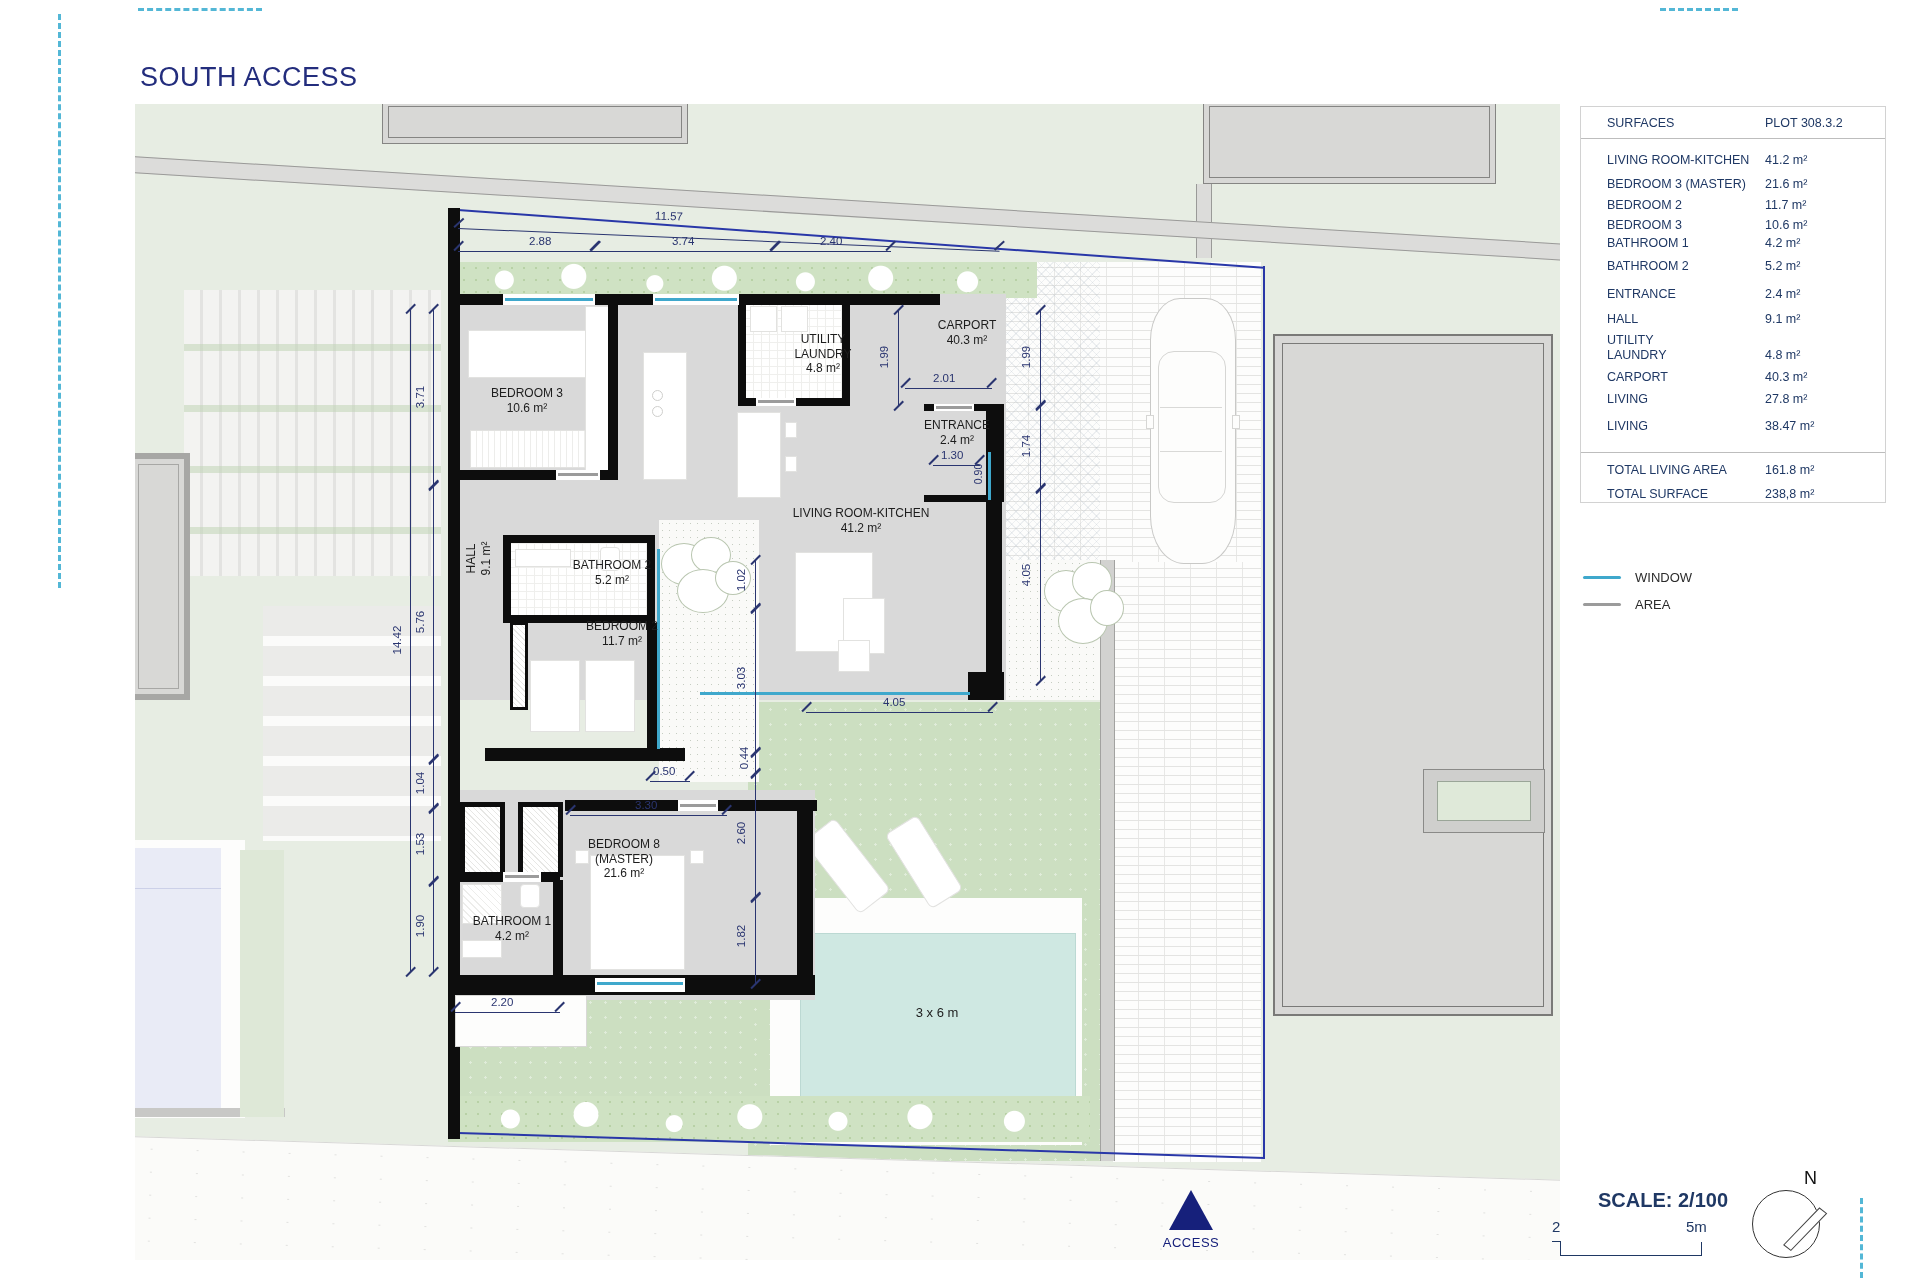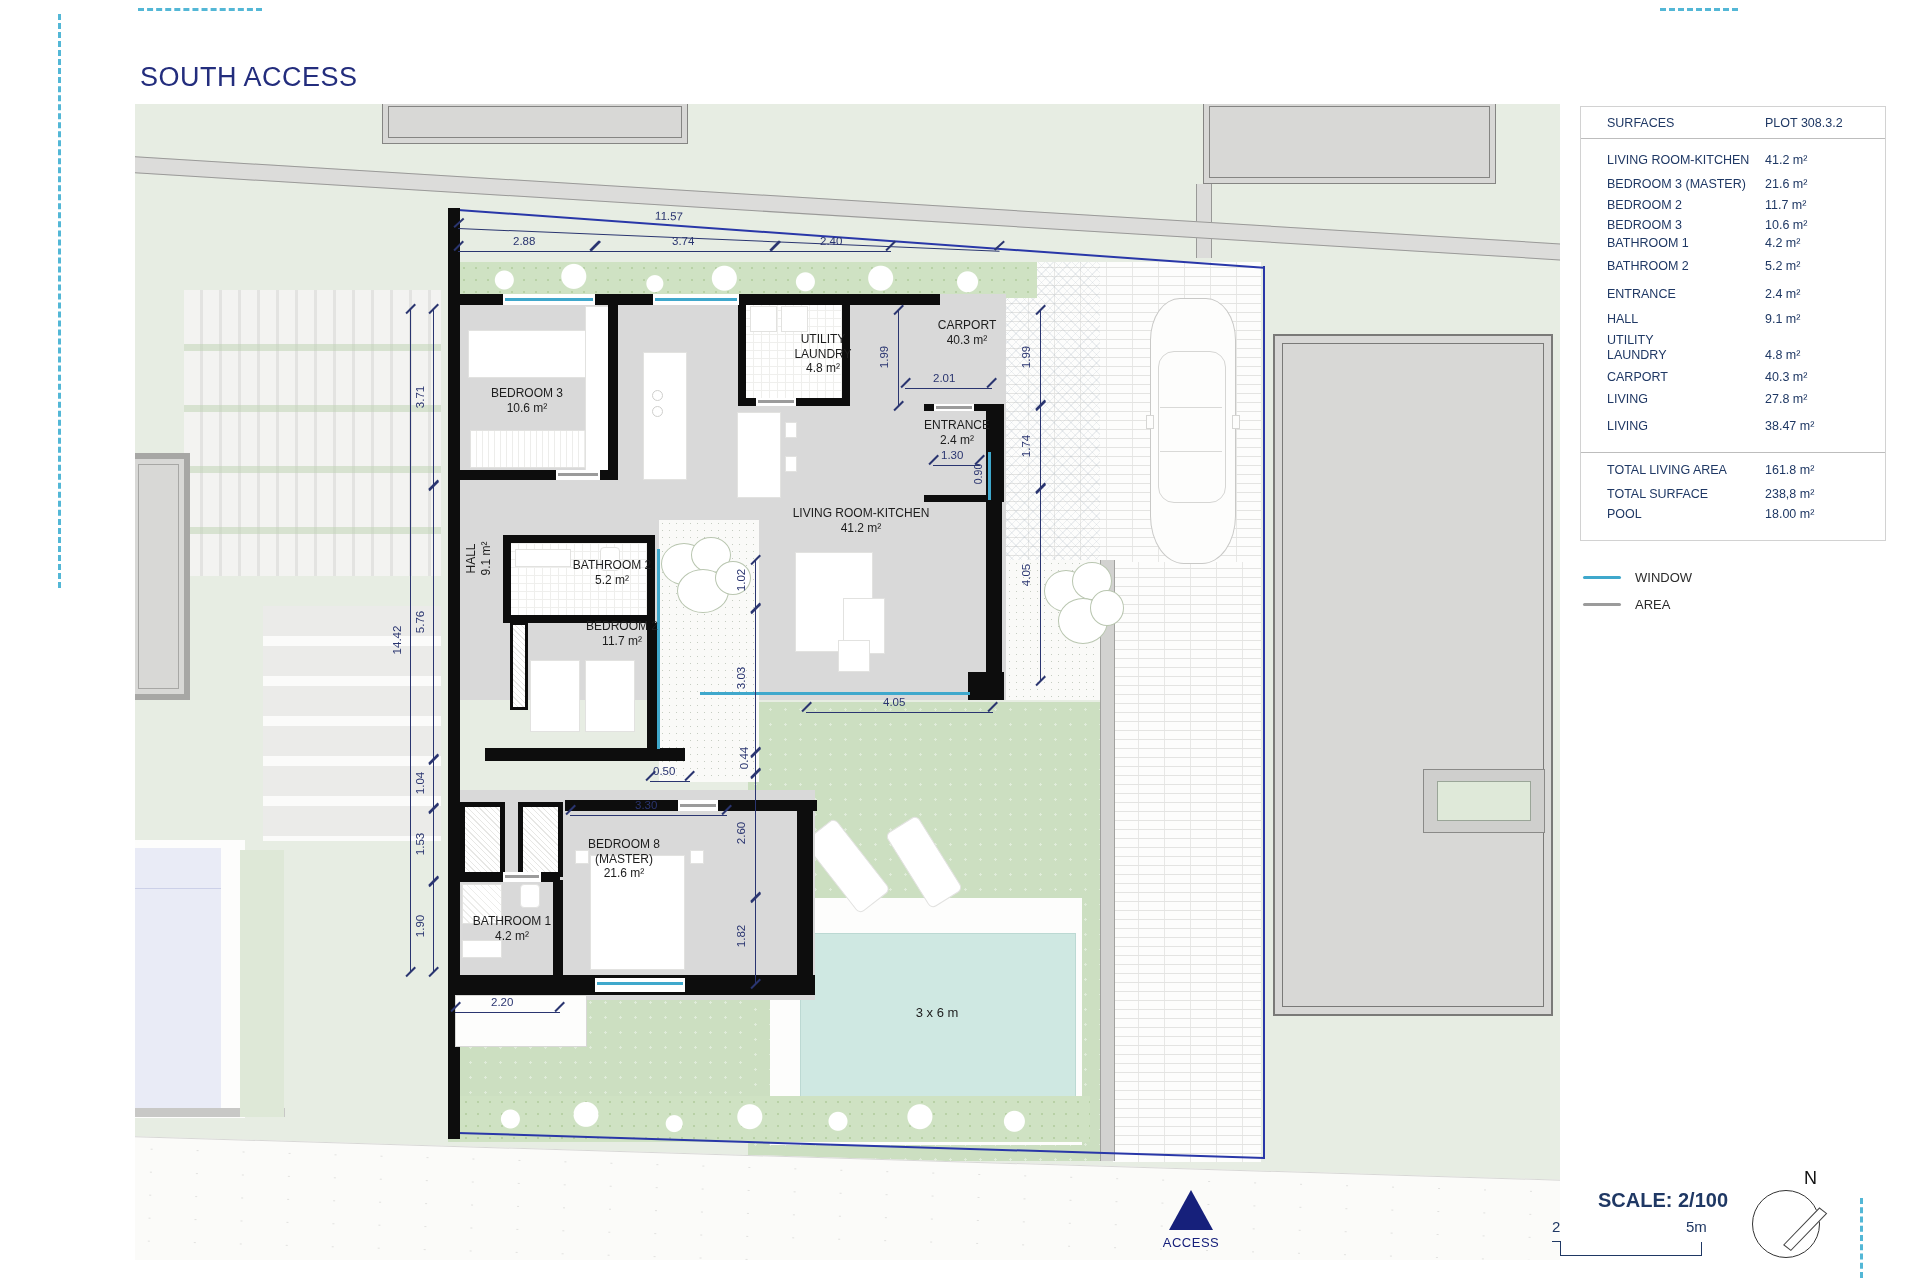--- a/index.html
+++ b/index.html
@@ -231,21 +231,21 @@
     <div class="abs" style="left:-6px;top:1032px;width:1460px;height:170px;background:#fbfbf9;border-top:1px solid #d8d8d6;transform:rotate(1.75deg);transform-origin:left top;background-image:radial-gradient(rgba(200,200,198,.5) 1px,transparent 1.2px);background-size:46px 23px"></div>
 
     <div class="abs" style="left:1034px;top:1086px;width:0;height:0;border-left:22px solid transparent;border-right:22px solid transparent;border-bottom:40px solid #16207b"></div>
     <div class="rlab" style="left:996px;top:1132px;width:120px;font-size:13px;color:#16207b;letter-spacing:.5px">ACCESS</div>
 
     <div class="dh" style="left:323px;top:124px;width:542px;transform:rotate(2.4deg);transform-origin:left top"></div>
     <div class="dlab" style="left:520px;top:106px;transform:rotate(2.4deg)">11.57</div>
     <div class="dh" style="left:323px;top:147px;width:137px"></div>
     <div class="dh" style="left:460px;top:147px;width:180px"></div>
     <div class="dh" style="left:640px;top:147px;width:116px"></div>
-    <div class="dlab" style="left:378px;top:131px">2.88</div>
+    <div class="dlab" style="left:394px;top:131px">2.88</div>
     <div class="dlab" style="left:537px;top:131px">3.74</div>
     <div class="dlab" style="left:685px;top:131px">2.40</div>
 
     <div class="dv" style="left:275px;top:205px;height:662px"></div>
     <div class="dlab v" style="left:248px;top:530px">14.42</div>
     <div class="dv" style="left:298px;top:205px;height:176px"></div>
     <div class="dv" style="left:298px;top:381px;height:274px"></div>
     <div class="dv" style="left:298px;top:655px;height:49px"></div>
     <div class="dv" style="left:298px;top:704px;height:73px"></div>
     <div class="dv" style="left:298px;top:777px;height:90px"></div>
@@ -391,24 +391,20 @@
       </div>
     <div class="s-div"></div>
     <div class="s-row" style="margin-top:10px">
         <div class="lab">TOTAL LIVING AREA</div>
         <div class="val">161.8 m²</div>
       </div>
     <div class="s-row" style="margin-top:9px">
         <div class="lab">TOTAL SURFACE</div>
         <div class="val">238,8 m²</div>
       </div>
-    <div class="s-row" style="margin-top:5px;padding-bottom:18px">
-        <div class="lab">POOL</div>
-        <div class="val">18.00 m²</div>
-      </div>
   </div>
 
   <div class="lg-row" style="left:1583px;top:570px">
     <span class="lg-line" style="background:#3fa8cc"></span>
     <span>WINDOW</span>
   </div>
   <div class="lg-row" style="left:1583px;top:597px">
     <span class="lg-line" style="background:#9b9b9b"></span>
     <span>AREA</span>
   </div>

